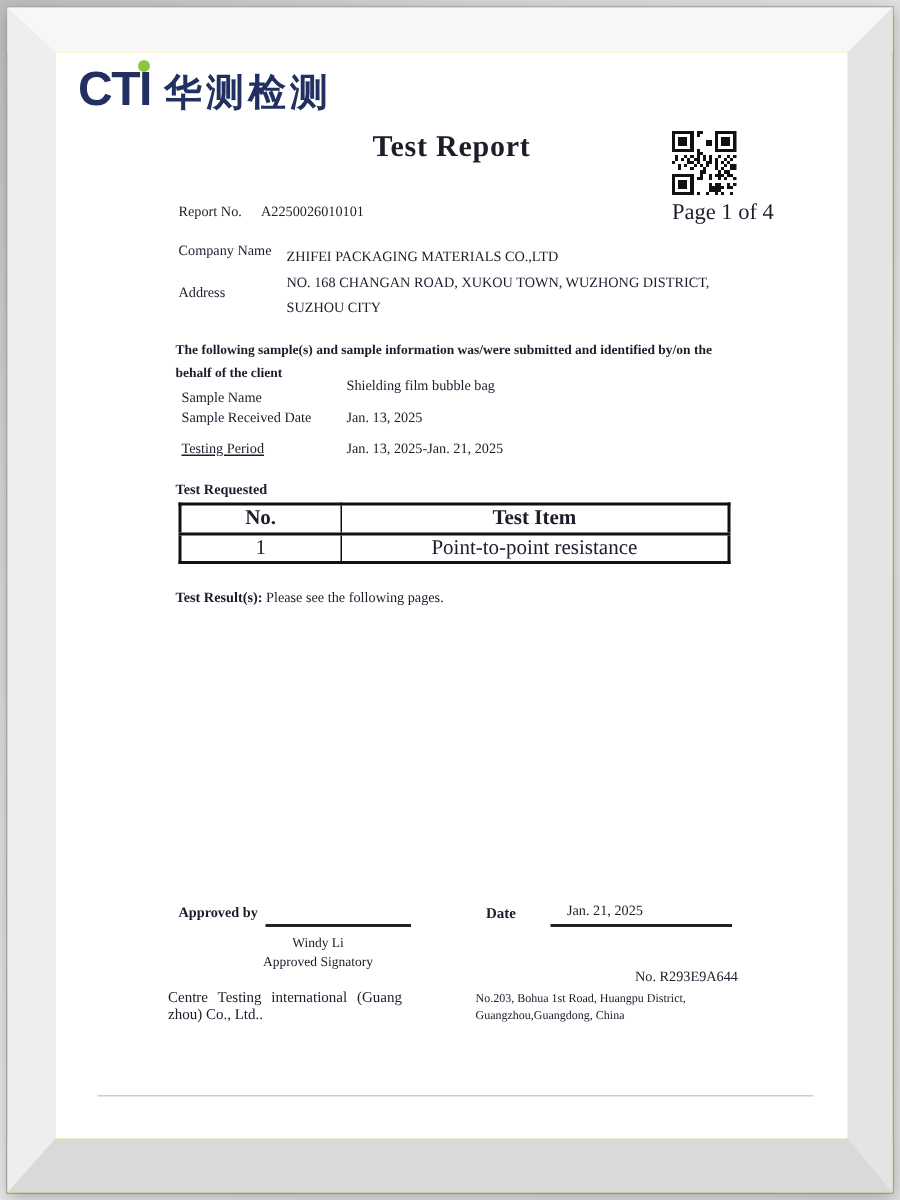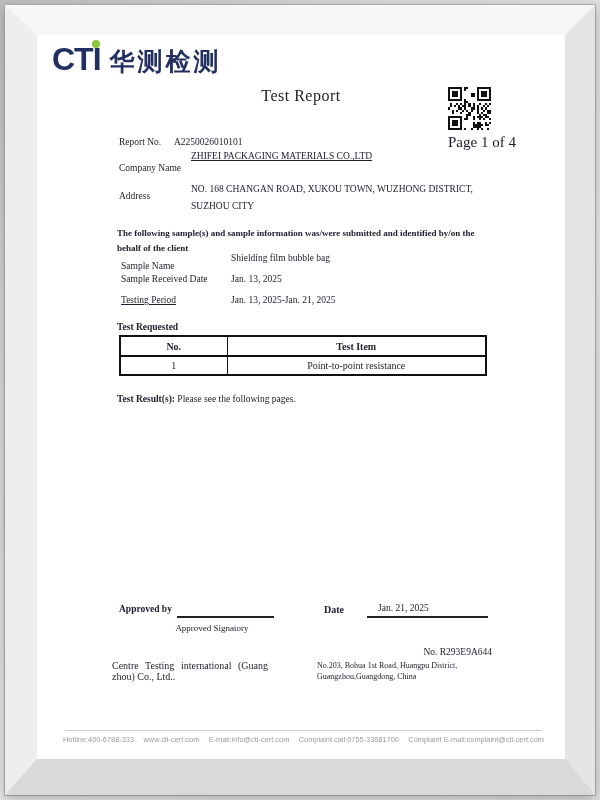--- a/index.html
+++ b/index.html
@@ -29,50 +29,50 @@
   }
   .logo-dot {
     position:absolute; right:1px; top:-3px; width:8px; height:8px;
     border-radius:50%; background:#8dc63f;
   }
   .logo-cn {
     font-family:"DejaVu Sans","Liberation Sans", sans-serif; font-weight:bold;
     font-size:25px; color:#223061; letter-spacing:3px; line-height:1.05; margin-left:9px;
   }
 
-  .title { top:52px; left:0; width:100%; text-align:center; font-size:16px; font-weight:normal; letter-spacing:.5px; }
+  .title { top:52px; left:0; width:100%; text-align:center; font-size:20px; font-weight:bold; letter-spacing:.5px; }
 
   .qr { left:411px; top:52px; width:43px; height:43px; }
   .page-label { left:411px; top:99px; font-size:15px; }
 
   .lbl { font-size:9.5px; }
   .val { font-size:9.5px; }
   .b { font-weight:bold; }
 
   .report-label { left:82px; top:102px; }
   .report-value { left:137px; top:102px; }
 
   .cn-label  { left:82px;  top:128px; }
-  .cn-value  { left:154px; top:116px;text-decoration:underline; }
+  .cn-value  { left:154px; top:132px; }
   .ad-label  { left:82px;  top:156px; }
   .ad-value  { left:154px; top:146px; width:290px; line-height:17px; }
 
   .intro { left:80px; top:191px; width:382px; font-size:9px; font-weight:bold; line-height:15px; }
 
   .sample-label-0 { left:84px;  top:226px; }
   .sample-value-0 { left:194px; top:218px; }
   .sample-label-1 { left:84px;  top:239px; }
   .sample-value-1 { left:194px; top:239px; }
   .sample-label-2 { left:84px;  top:260px;text-decoration:underline; }
   .sample-value-2 { left:194px; top:260px; }
 
   .tr-heading { left:80px; top:287px; font-size:9.5px; font-weight:bold; }
   table.req { position:absolute; left:82px; top:300px; width:368px; border-collapse:collapse; }
   table.req th, table.req td {
-    border:1px solid #111; text-align:center; font-size:10px; padding:0;
+    border:1px solid #111; text-align:center; font-size:14px; padding:0;
   }
   table.req { border:2px solid #111; }
   table.req th { height:20px; font-weight:bold; border-bottom-width:2px; }
   table.req td { height:19px; font-weight:normal; }
   .col-no { width:107px; }
 
   .result-line { left:80px; top:359px; font-size:9.5px; }
 
   .approved-label { left:82px; top:569px; font-size:9.5px; font-weight:bold; }
   .sign-line { left:140px; top:581px; width:97px; height:0; border-bottom:2px solid #222; }
@@ -334,30 +334,24 @@
     </table>
 
     <div class="abs result-line"><span class="b">Test Result(s):</span><span> Please see the following pages.</span></div>
 
     <div class="abs approved-label">Approved by</div>
     <div class="abs sign-line"></div>
     <div class="abs date-label">Date</div>
     <div class="abs date-value">Jan. 21, 2025</div>
     <div class="abs date-line"></div>
     <div class="abs signatory">
+      <div>Windy Li</div>
       <div>Approved Signatory</div>
     </div>
 
     <div class="abs cert-no">No.  R293E9A644</div>
     <div class="abs issuer-name">Centre Testing international (Guang zhou) Co., Ltd..</div>
     <div class="abs issuer-addr">No.203, Bohua 1st Road, Huangpu District, Guangzhou,Guangdong, China</div>
 
     <div class="abs footer-rule"></div>
-    <div class="abs footer-bar">
-      <span>Hotline:400-6788-333</span>
-      <span>www.cti-cert.com</span>
-      <span>E-mail:info@cti-cert.com</span>
-      <span>Complaint call:0755-33681700</span>
-      <span>Complaint E-mail:complaint@cti-cert.com</span>
-    </div>
 
   </div>
 </div>
 
 </body></html>

